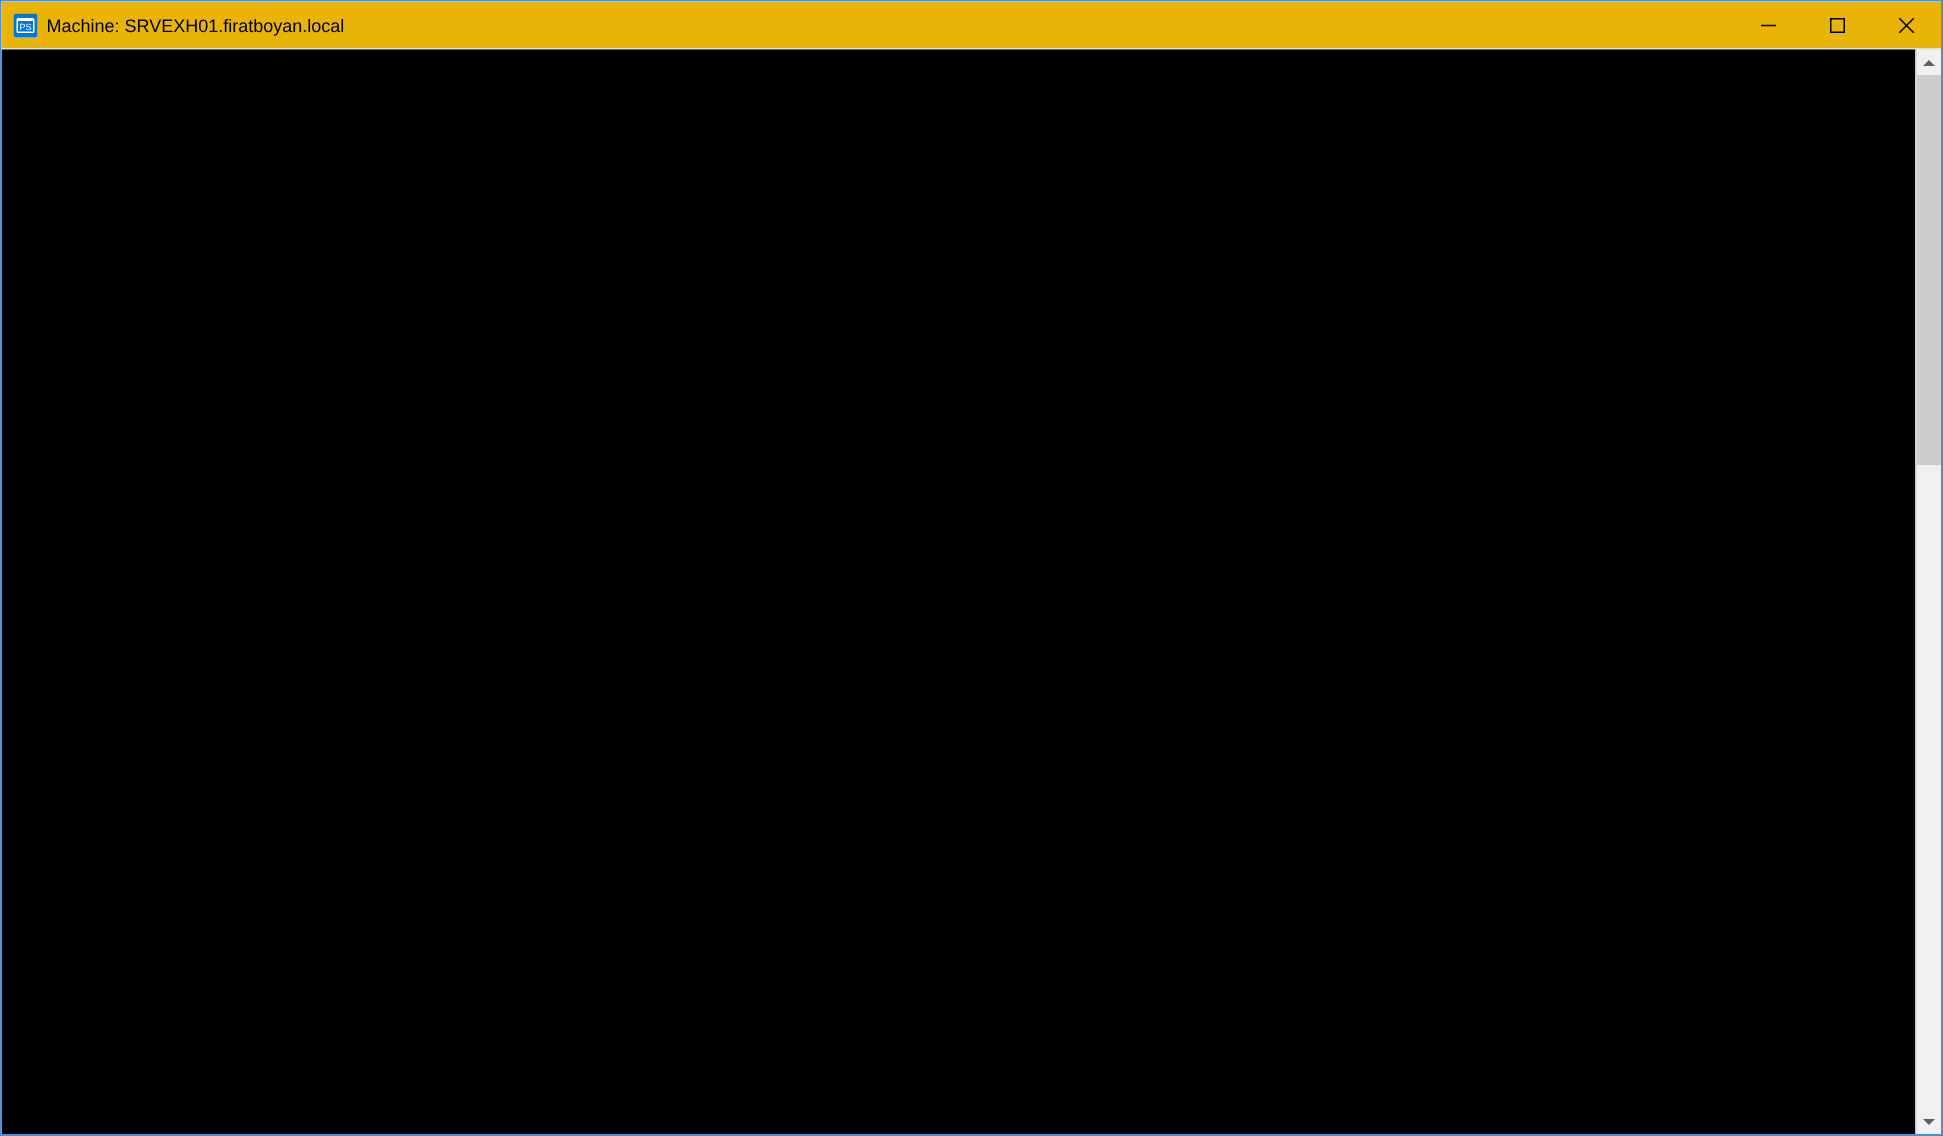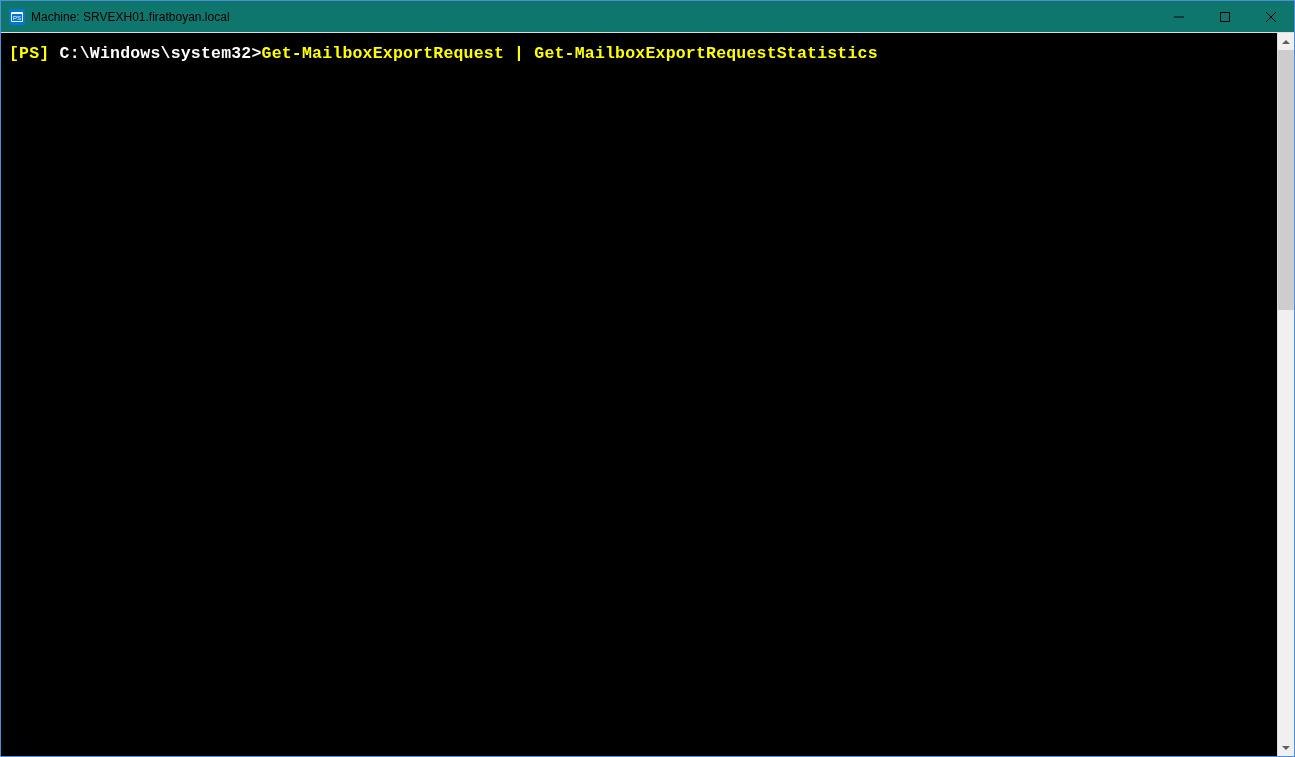--- a/index.html
+++ b/index.html
@@ -10,21 +10,21 @@
     body {
       width: 1295px;
       height: 757px;
       font-family: 'Segoe UI', Tahoma, sans-serif;
       background: #fff;
       overflow: hidden;
       border: 1px solid #4a90d9;
     }
     .titlebar {
       height: 32px;
-      background: #0f766e;
+      background: #eab308;
       display: flex;
       align-items: center;
       padding-left: 8px;
       border-bottom: 1px solid #ddd;
     }
     .app-icon {
       width: 16px;
       height: 16px;
       margin-right: 6px;
       display: inline-flex;
@@ -161,21 +161,20 @@
       <svg viewBox="0 0 10 10">
           <line x1="0" y1="0" x2="10" y2="10" stroke="#000" stroke-width="1"></line>
           <line x1="10" y1="0" x2="0" y2="10" stroke="#000" stroke-width="1"></line>
         </svg>
     </button>
   </div>
 </div>
 
 <div class="terminal-wrap">
   <div class="terminal">
-    <div class="line"><span class="ps-bracket">[PS]</span><span class="prompt-path"> C:\Windows\system32&gt;</span><span class="command">Get-MailboxExportRequest | Get-MailboxExportRequestStatistics</span></div>
   </div>
   <div class="scrollbar">
     <div class="scroll-up">
         <div class="arrow up"></div>
       </div>
     <div class="scroll-track">
       <div class="scroll-thumb"></div>
     </div>
     <div class="scroll-down">
         <div class="arrow down"></div>

